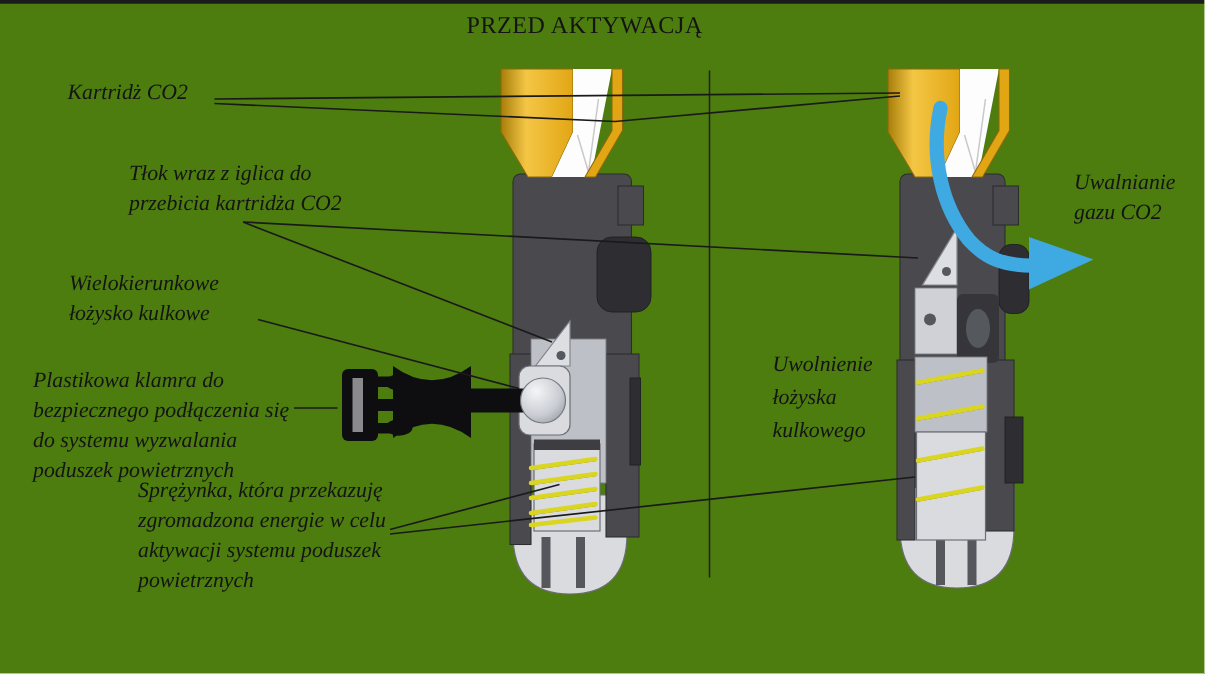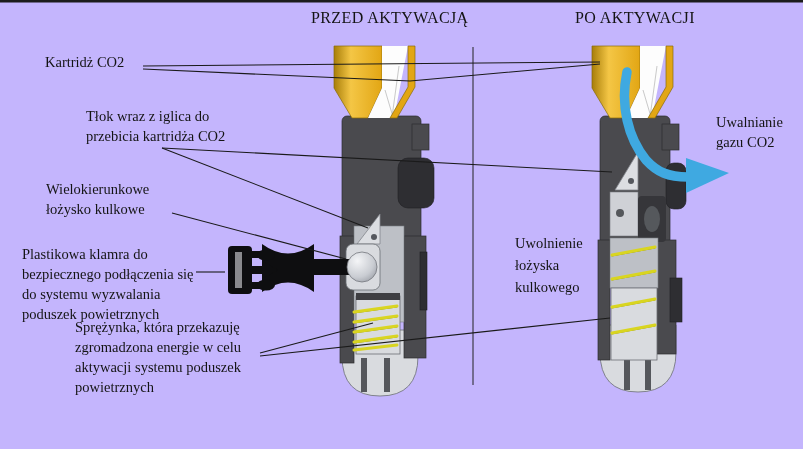--- a/index.html
+++ b/index.html
@@ -1,29 +1,29 @@
 <!DOCTYPE html>
 <html style="--gold: #E2A614; --gold-dark: #A87E0A; --gold-light: #F4C645; --body-dark: #4A4A4E; --body-darker: #2E2E32; --metal-mid: #BDC0C6; --metal-light: #D9DBDF; --spring-yellow: #D9D520; --arrow-blue: #3FA9E1; --line-black: #1A1A1A;"><head>
 <meta charset="utf-8">
 <style>
   html,body{margin:0;padding:0;background:#fff;}
   #canvas{
-    position:relative;width:803px;height:449px;background:#c4b5fd;overflow:hidden;
+    position:relative;width:803px;height:449px;background:#4d7c0f;overflow:hidden;
     font-family:"Liberation Serif","DejaVu Serif",serif;color:#141414;
   }
   #canvas svg{position:absolute;left:0;top:0;}
-  .lbl{position:absolute;font-size:14.5px;line-height:19.5px;white-space:pre-line;}
+  .lbl{position:absolute;font-size:14.5px;line-height:19.5px;white-space:pre-line;font-style:italic;}
   .hdr{position:absolute;font-size:16px;letter-spacing:.4px;white-space:nowrap;}
   .hdr-before{left:311px;top:9px;}
   .hdr-after{left:575px;top:9px;}
   .lbl-cartridge{left:45px;top:53px;}
   .lbl-piston{left:44px;top:107px;margin-left:42px;}
   .lbl-bearing{left:46px;top:180px;width:136px;}
   .lbl-clamp{left:22px;top:244px;line-height:20px;}
-  .lbl-spring{left:75px;top:317px;line-height:20px;}
+  .lbl-spring{left:92px;top:317px;line-height:20px;}
   .lbl-gas{left:684px;top:113px;margin-left:32px;}
   .lbl-bearing-release{left:515px;top:232px;line-height:22px;}
   .body-shape{fill:var(--body-dark);stroke:#2d2d30;stroke-width:.7;}
   .body-darker{fill:var(--body-darker);stroke:#1f1f22;stroke-width:.6;}
   .metal{fill:var(--metal-mid);stroke:#7a7d83;stroke-width:.6;}
   .metal-light{fill:var(--metal-light);stroke:#6b6e74;stroke-width:.8;}
   .coil{stroke:var(--spring-yellow);stroke-width:3;stroke-linecap:round;}
   .coil-shadow{stroke:#8a8a12;stroke-width:1;stroke-linecap:round;}
   .leader{stroke:var(--line-black);stroke-width:1.1;fill:none;}
   .black-part{fill:#0e0e10;}
@@ -175,21 +175,20 @@
       <path class="leader" d="M162,148 L368,228"></path>
       <path class="leader" d="M162,148 L612,172"></path>
       <path class="leader" d="M172,213 L346,259"></path>
       <path class="leader" d="M196,272 L225,272"></path>
       <path class="leader" d="M260,353 L373,323"></path>
       <path class="leader" d="M260,356 L610,318"></path>
     </g>
   </svg>
 
   <div class="hdr hdr-before">PRZED AKTYWACJĄ</div>
-  <div class="hdr hdr-after">PO AKTYWACJI</div>
 
   <div class="lbl lbl-cartridge">Kartridż CO2</div>
   <div class="lbl lbl-piston">Tłok wraz z iglica do
 przebicia kartridża CO2</div>
   <div class="lbl lbl-bearing">Wielokierunkowe
 łożysko kulkowe</div>
   <div class="lbl lbl-clamp">Plastikowa klamra do
 bezpiecznego podłączenia się
 do systemu wyzwalania
 poduszek powietrznych</div>

